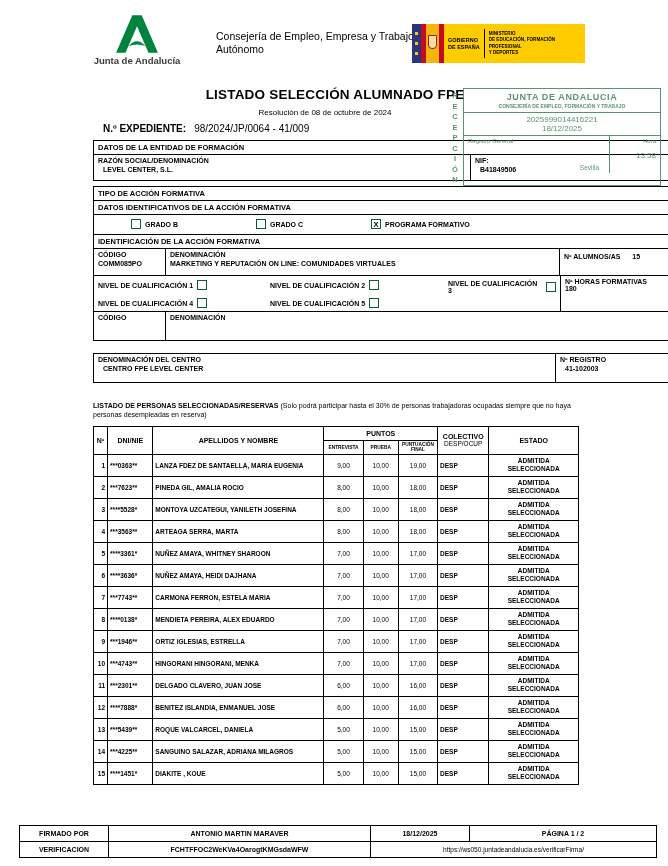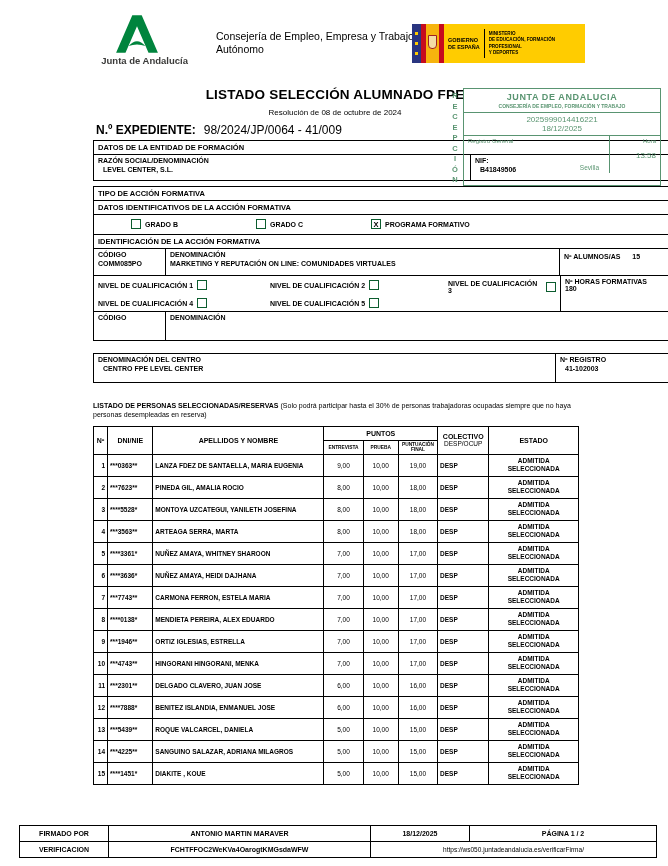--- a/index.html
+++ b/index.html
@@ -6,40 +6,40 @@
   html,body { background:#fff; }
   body {
     width:668px; height:866px; position:relative; overflow:hidden;
     font-family:"Liberation Sans", sans-serif; color:#000; font-size:7px;
     -webkit-font-smoothing:antialiased;
   }
   .abs { position:absolute; }
   .b { font-weight:bold; }
 
   
-  .junta-logo { left:86px; top:12px; width:102px; height:58px; text-align:right; }
+  .junta-logo { left:86px; top:12px; width:102px; height:58px; text-align:center; }
   .junta-logo svg { display:block; margin:0 auto; }
   .junta-logo-text { font-size:9.5px; font-weight:bold; color:#3a3a39; margin-top:1px; }
   .consejeria { left:216px; top:30px; width:200px; font-size:10.5px; font-weight:normal; line-height:1.2; }
   .spain-logo { left:412px; top:24px; width:173px; height:39px; background:#FFCC00; display:flex; align-items:stretch; }
   .eu-strip { width:9px; background:#2a3580; position:relative; }
   .eu-strip::after { content:""; position:absolute; left:3px; top:8px; width:3px; height:3px; background:#FFCC00;
       box-shadow:0 10px 0 #FFCC00, 0 20px 0 #FFCC00; }
   .flag { display:flex; }
   .flag .fr { width:5px; background:#c60b1e; }
   .flag .fy { width:13px; background:#f6b40e; position:relative; }
   .flag .emblem { position:absolute; left:2px; top:11px; width:9px; height:14px; background:#f3dca6;
       border:1px solid #a02020; border-radius:0 0 4px 4px; }
   .gob-text { font-size:5.5px; font-weight:bold; line-height:1.25; align-self:center; padding:0 4px; white-space:pre-line; }
   .vdiv { width:1px; background:#000; margin:5px 0; }
   .min-text { font-size:4.6px; font-weight:bold; line-height:1.35; align-self:center; padding:0 4px; flex:1; white-space:pre-line; }
 
   .title { left:90px; top:87px; width:490px; text-align:center; font-size:13.5px; font-weight:bold; letter-spacing:.2px; }
-  .subtitle { left:90px; top:108px; width:490px; text-align:center; font-size:8px; }
-  .expediente { left:96px; top:123px; font-size:12px; }
+  .subtitle { left:80px; top:108px; width:490px; text-align:center; font-size:8px; }
+  .expediente { left:103px; top:123px; font-size:10px; }
   .expediente .val { margin-left:8px; font-weight:normal; }
 
   
   .stamp { left:449px; top:88px; width:212px; height:98px; color:#4c8c65; z-index:6; opacity:.92; }
   .stamp-vert { position:absolute; left:0; top:3px; width:12px; font-size:7.5px; font-weight:bold;
       line-height:1.4; text-align:center; white-space:pre-line; }
   .stamp-box { position:absolute; left:14px; top:0; right:0; bottom:0; border:1.4px solid #4c8c65; background:transparent; }
   .stamp-org { font-size:9px; font-weight:bold; text-align:center; margin-top:3px; letter-spacing:.6px; }
   .stamp-dept { font-size:5px; font-weight:bold; text-align:center; padding:1px 2px 3px 2px; border-bottom:1px solid #4c8c65; }
   .stamp-num { font-size:8px; text-align:center; padding-top:2px; }

